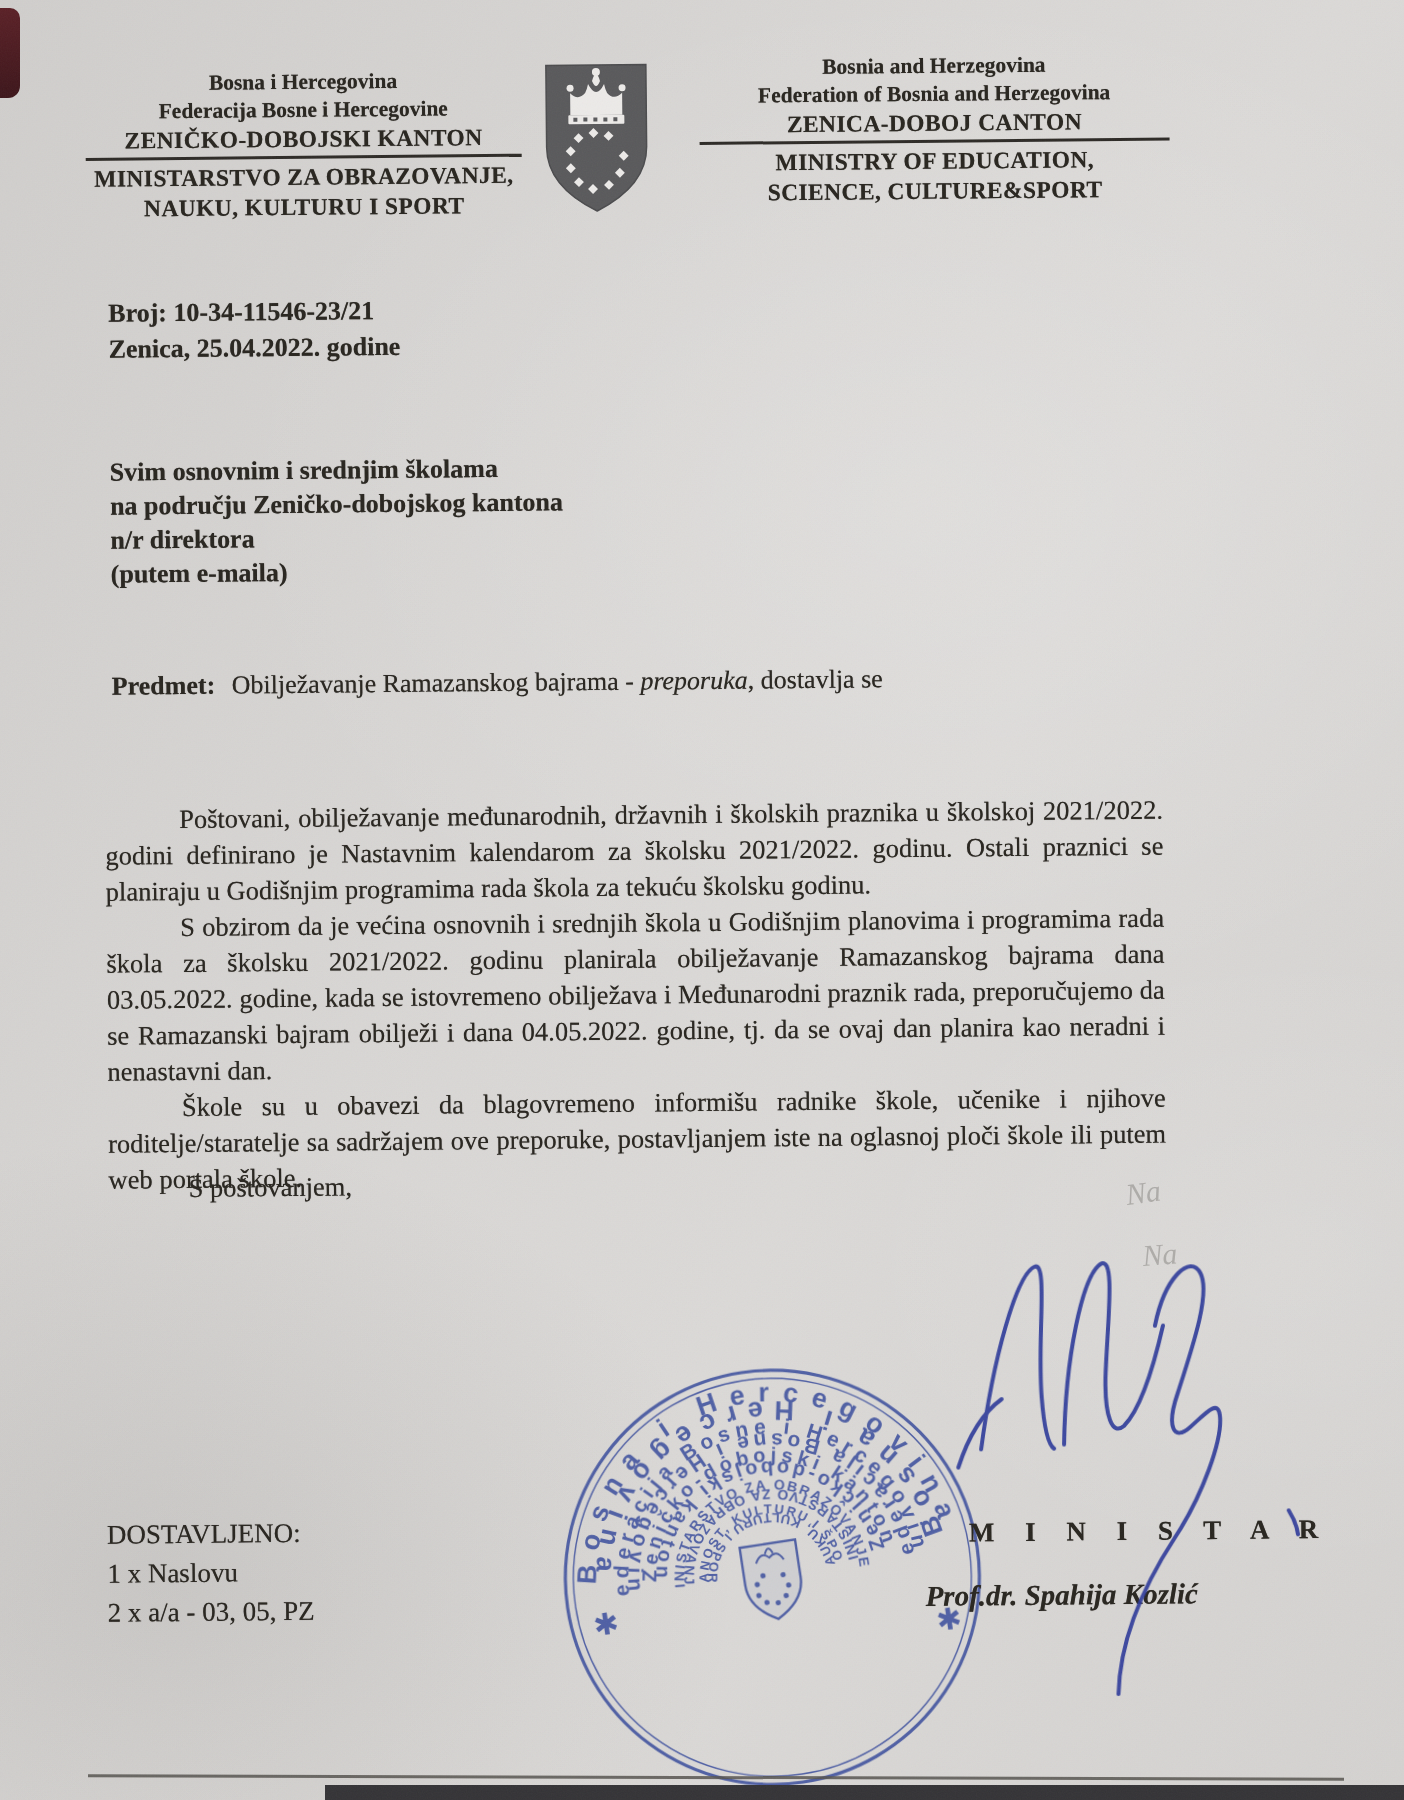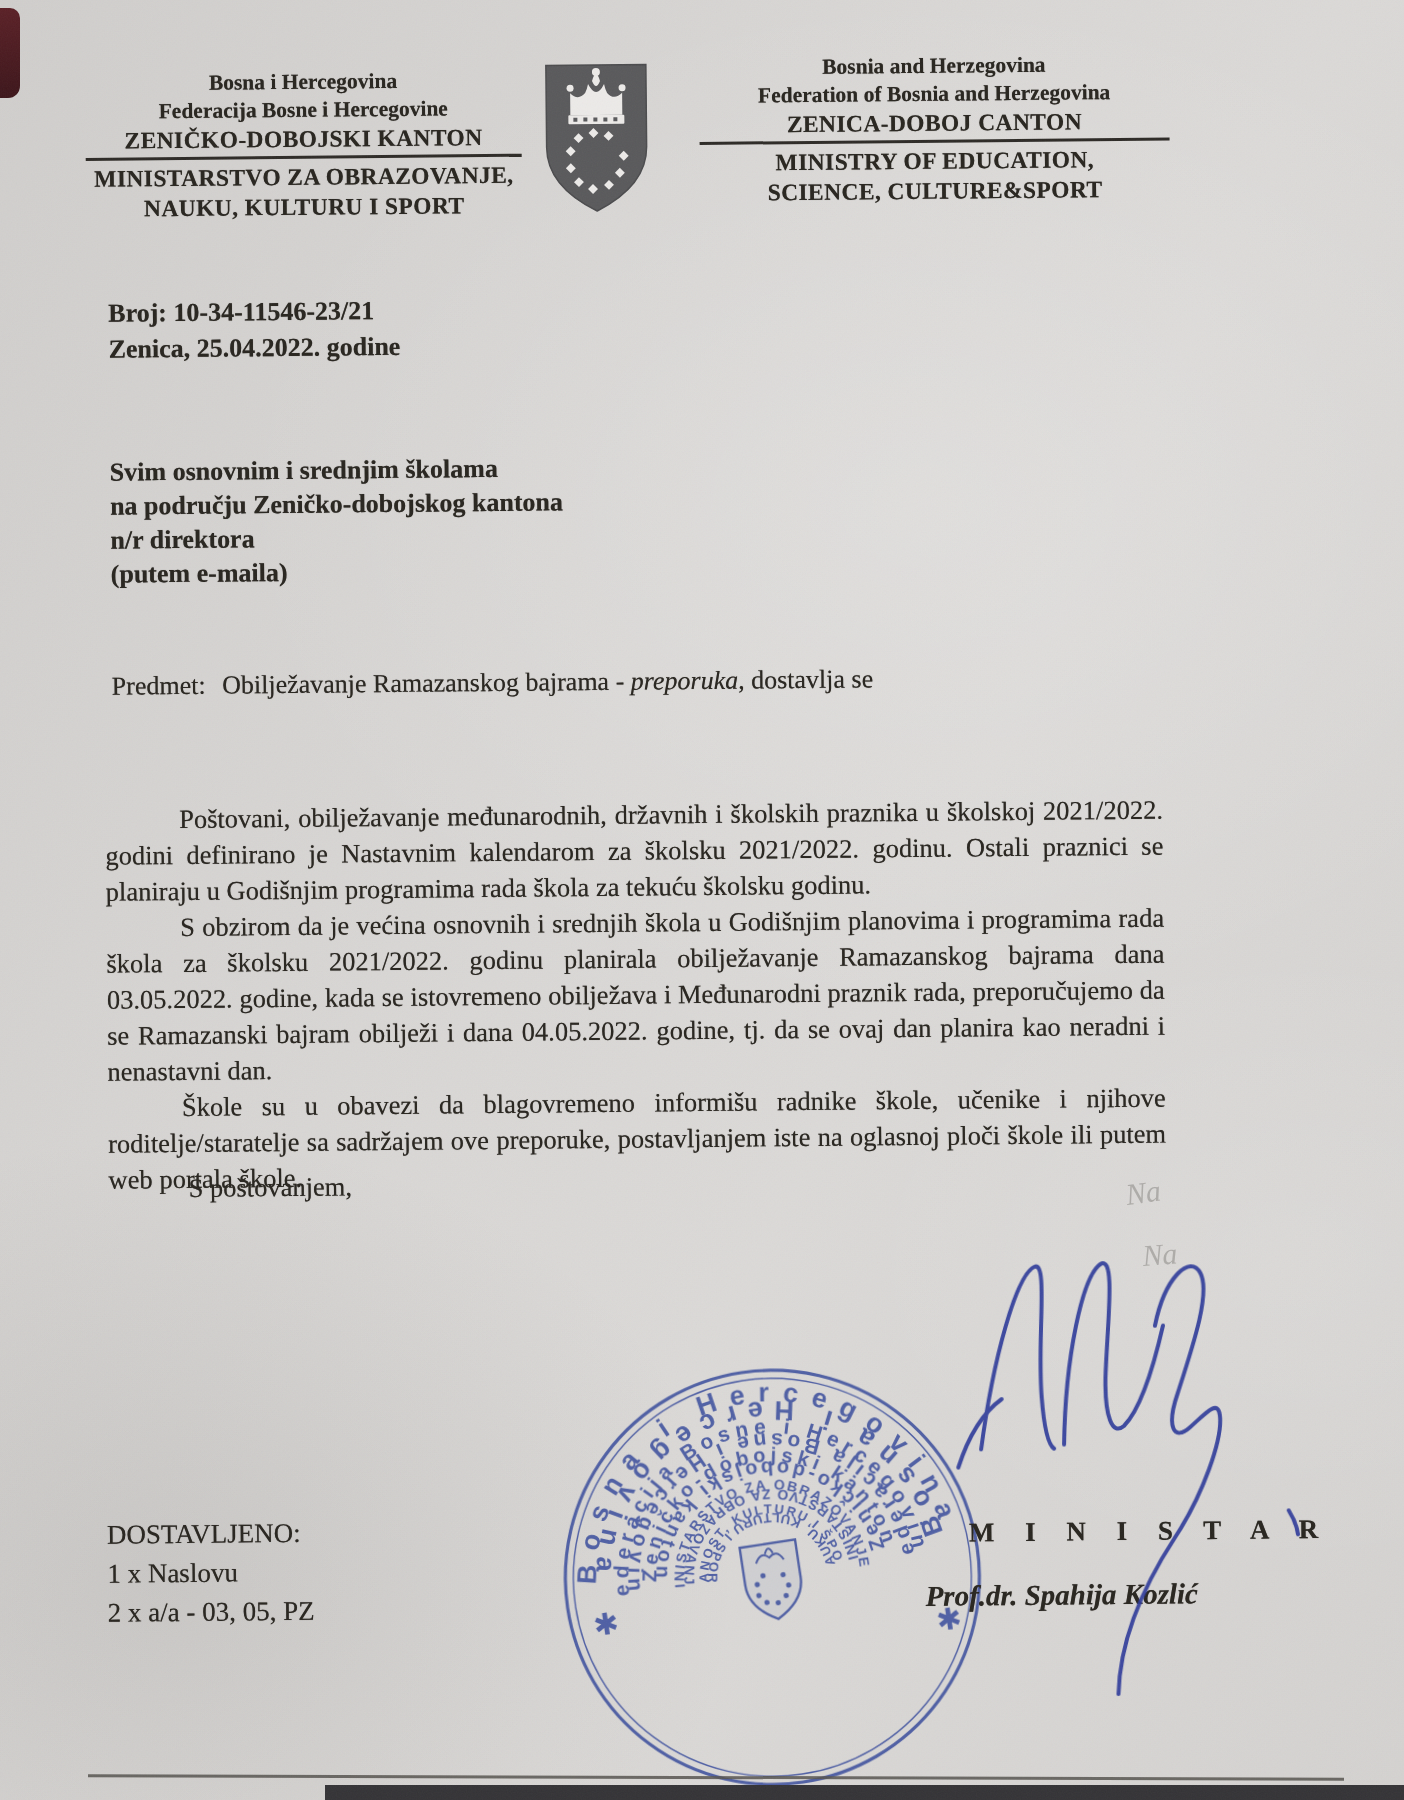--- a/index.html
+++ b/index.html
@@ -18,21 +18,21 @@
   .hdr-left{position:absolute;left:92px;top:64px;width:436px;text-align:center;font-weight:bold;}
   .hdr-right{position:absolute;left:706px;top:54px;width:470px;text-align:center;font-weight:bold;}
   .h-sm{font-size:21.5px;line-height:28px;}
   .h-lg{font-size:23.5px;line-height:30px;letter-spacing:0.4px;}
   .rule{border-bottom:3px solid #2d2a26;padding-bottom:2px;margin-bottom:3px;}
   .coa{position:absolute;left:547px;top:58px;}
   
   .refblock{position:absolute;left:113px;top:290px;font-size:26px;font-weight:bold;line-height:36px;}
   .recipient{position:absolute;left:113px;top:450px;font-size:26px;font-weight:bold;line-height:34px;}
   .subject{position:absolute;left:113px;top:666px;font-size:26px;width:1060px;}
-  .subject .lbl{font-weight:normal;margin-right:10px;text-align:center;}
+  .subject .lbl{font-weight:bold;margin-right:10px;text-align:center;}
   .subject em{font-style:italic;}
   
   .bodytext{position:absolute;left:105px;top:796px;width:1058px;font-size:26.5px;line-height:36px;text-align:justify;}
   .bodytext p{margin:0;text-indent:74px;}
   .closing{position:absolute;left:185px;top:1168px;font-size:26.5px;}
   
   .dist{position:absolute;left:100px;top:1510px;font-size:27px;line-height:39px;}
   
   .min-title{position:absolute;left:962px;top:1520px;font-size:27px;font-weight:bold;letter-spacing:12px;white-space:nowrap;}
   .min-name{position:absolute;left:918px;top:1582px;font-size:29px;font-weight:bold;font-style:italic;white-space:nowrap;}

